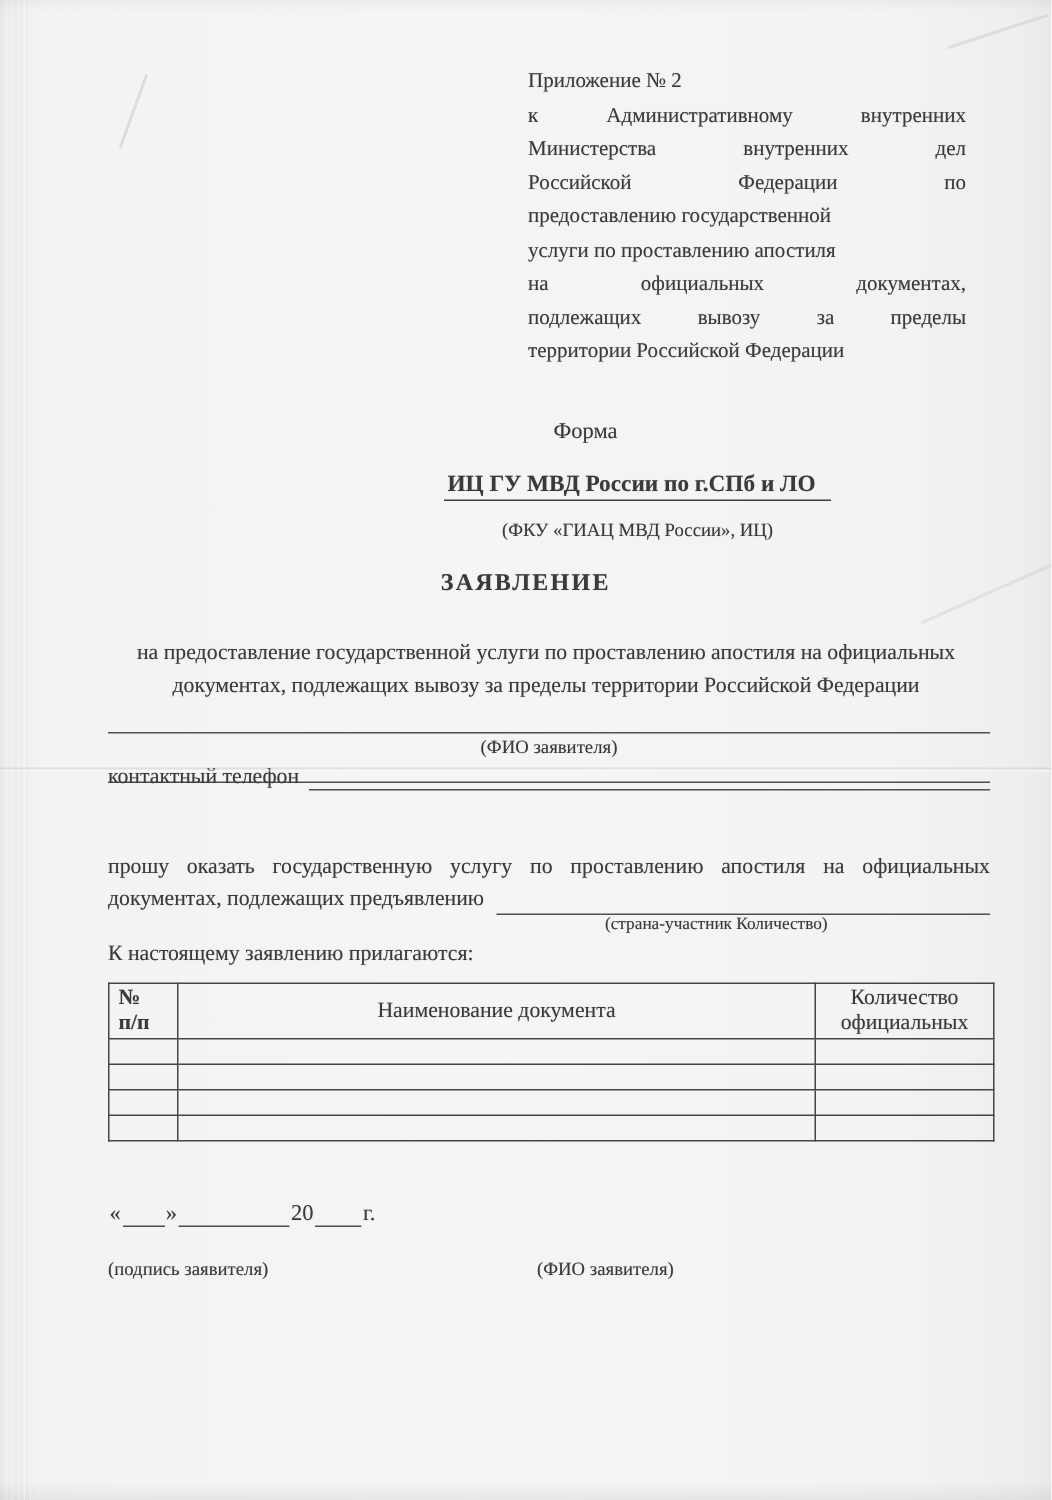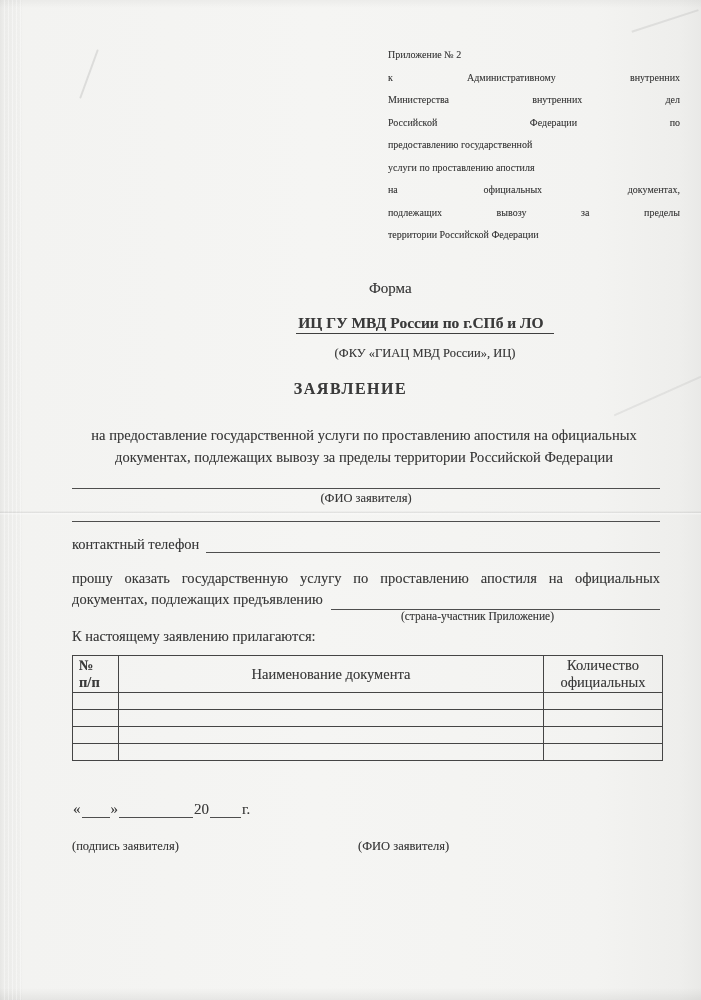--- a/index.html
+++ b/index.html
@@ -10,35 +10,35 @@
     font-family:"Liberation Serif","DejaVu Serif",serif;
     color:#3a3a3a;
     background:
       linear-gradient(180deg, rgba(0,0,0,0.035) 0px, rgba(0,0,0,0) 8px),
       linear-gradient(0deg, rgba(0,0,0,0.06) 0px, rgba(0,0,0,0) 12px),
       linear-gradient(90deg,#e7e7e5 0px,#efefed 5px,#f3f3f1 24px,#f5f5f3 45%,#f3f3f1 85%,#eeeeec 97%,#e9e9e7 100%);
     text-shadow:0 0 0.6px rgba(80,80,80,0.45);
   }
   .abs{position:absolute;}
   
-  .appendix{left:388px;top:44px;width:292px;font-size:10px;line-height:22.5px;}
+  .appendix{left:352px;top:44px;width:292px;font-size:14px;line-height:22.5px;}
   .appendix .ln{white-space:nowrap;}
   .appendix .just{white-space:normal;text-align:justify;text-align-last:justify;}
   .form-label{left:369px;top:280px;font-size:15px;}
   
   .authority{left:245px;top:314px;width:360px;text-align:center;}
   .authority .name{display:inline-block;font-weight:bold;font-size:15.5px;border-bottom:1.4px solid #3f3f3f;padding:0 10px 1px 2px;}
   .authority .sub{font-size:12.5px;margin-top:12px;}
   .doc-title{left:0;top:380px;width:701px;text-align:center;font-weight:bold;font-size:16px;letter-spacing:1.5px;}
   .intro{left:64px;top:424px;width:600px;text-align:center;font-size:14.5px;line-height:22px;}
   .rule-line{border-bottom:1.3px solid #4e4e4e;}
   .blank1{left:72px;top:472px;width:588px;height:16px;}
   .cap-fio{left:72px;top:491px;width:588px;text-align:center;font-size:12.5px;}
   .blank2{left:72px;top:505px;width:588px;height:16px;}
-  .phone-row{left:72px;top:535px;width:588px;display:flex;align-items:flex-end;font-size:14.5px;height:18px;}
+  .phone-row{left:72px;top:509px;width:588px;display:flex;align-items:flex-end;font-size:14.5px;height:18px;}
   .phone-row .fill{flex:1;border-bottom:1.3px solid #4e4e4e;margin-left:7px;height:17px;}
   .request{left:72px;top:568px;width:588px;font-size:14.5px;line-height:21px;}
   .request .l1{text-align:justify;text-align-last:justify;}
   .request .l2{display:flex;align-items:center;}
   .request .l2 .fill{flex:1;border-bottom:1.3px solid #4e4e4e;margin-left:8px;height:20px;}
   .cap-country{left:375px;top:610px;width:205px;text-align:center;font-size:11.5px;}
   .attach-label{left:72px;top:628px;font-size:14.5px;}
   
   .doc-table{left:72px;top:655px;width:590px;border-collapse:collapse;table-layout:fixed;}
   .doc-table th,.doc-table td{border:1.3px solid #454545;font-weight:normal;font-size:14.5px;padding:0;}
@@ -106,21 +106,21 @@
     <span class="fill"></span>
   </div>
 
   <div class="abs request">
     <div class="l1">прошу оказать государственную услугу по проставлению апостиля на официальных</div>
     <div class="l2">
       <span>документах, подлежащих предъявлению</span>
       <span class="fill"></span>
     </div>
   </div>
-  <div class="abs cap-country">(страна-участник Приложение)</div>
+  <div class="abs cap-country">(страна-участник Количество)</div>
 
   <div class="abs attach-label">К настоящему заявлению прилагаются:</div>
 
   <table class="abs doc-table">
     <colgroup>
         <col class="col-num">
         <col class="col-name">
         <col class="col-count">
       </colgroup>
     <tbody>

